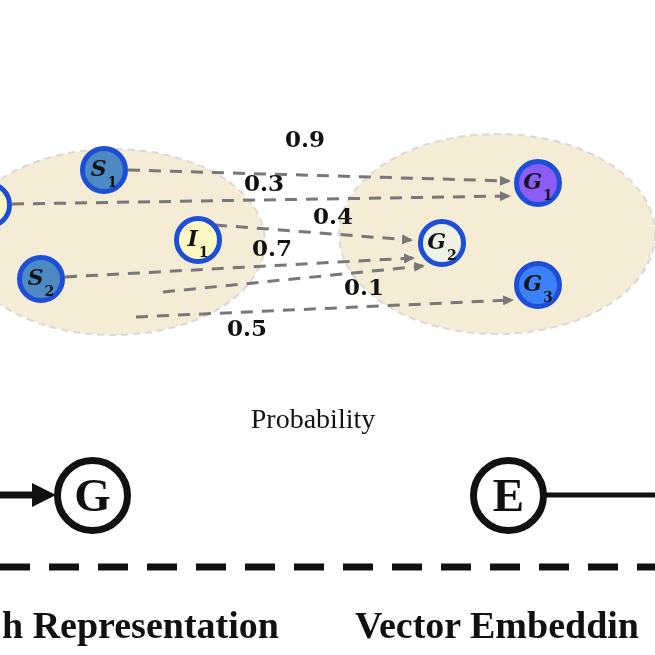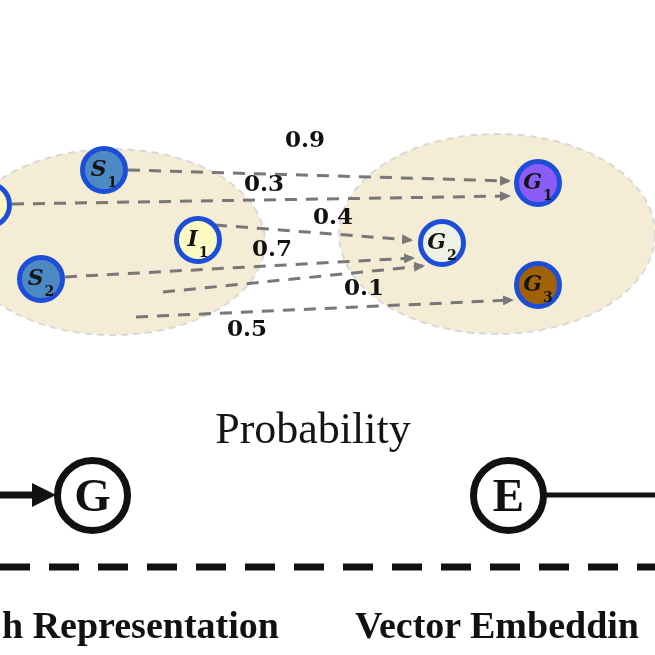--- a/index.html
+++ b/index.html
@@ -16,30 +16,30 @@
     display:flex;align-items:center;justify-content:center;
     font-family:"DejaVu Serif",serif;font-weight:bold;font-style:italic;
     font-size:22px;color:#141414;line-height:1;
   }
   .node .sub{font-size:14px;font-style:normal;vertical-align:sub;transform:translateY(6px);display:inline-block;margin-left:1px;}
   .node-blue{background:#4d89c3;}
   .node-red{background:#fef9c3;}
   .node-green{background:#569433;}
   .node-pink{background:#8b5cf6;}
   .node-palegreen{background:#eef2e4;}
-  .node-paleblue{background:#a16207;}
+  .node-paleblue{background:#3b82f6;}
   
   .plabel{
     position:absolute;transform:translate(-50%,-50%);
     font-family:"DejaVu Serif",serif;font-weight:bold;font-size:23px;color:#111;
     white-space:nowrap;
   }
   .prob-caption{
     position:absolute;left:313px;top:403px;transform:translateX(-50%);
-    font-size:44px;color:#141414;white-space:nowrap;
+    font-size:28px;color:#141414;white-space:nowrap;
   }
   .pipe-circle{
     position:absolute;width:77px;height:77px;box-sizing:border-box;
     border:7px solid #111;border-radius:50%;background:#fff;
     display:flex;align-items:center;justify-content:center;
     font-weight:bold;font-size:47px;color:#111;line-height:1;
   }
   .caption{
     position:absolute;top:603px;font-weight:bold;font-size:38px;color:#111;
     white-space:nowrap;

